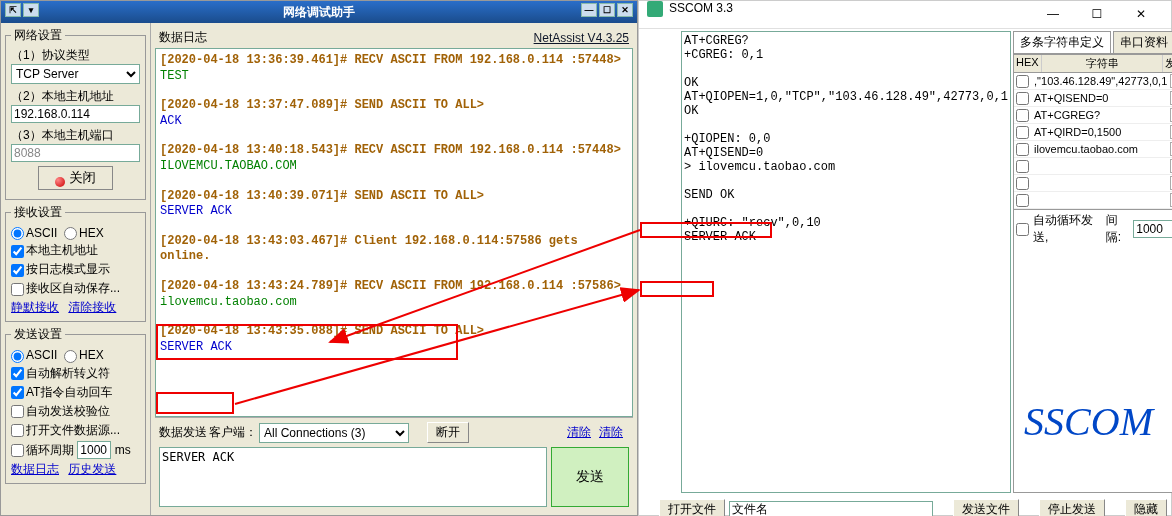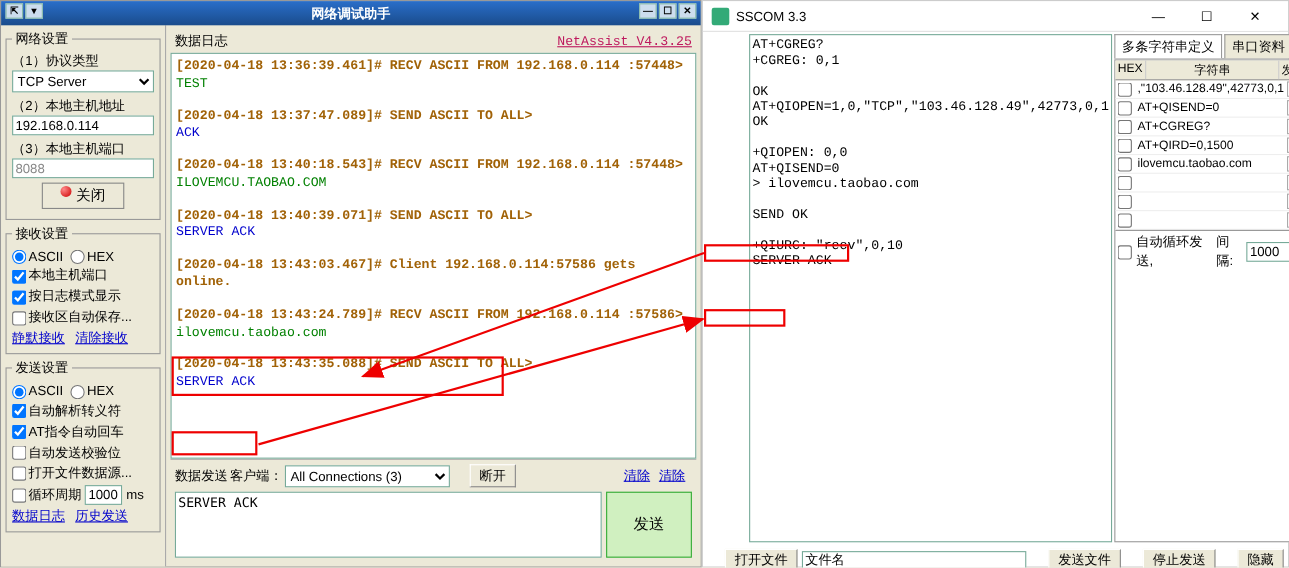--- a/index.html
+++ b/index.html
@@ -20,36 +20,36 @@
 .right-panel { flex: 1; padding: 4px; display: flex; flex-direction: column; }
 
 fieldset { border: 1px solid #999; margin-bottom: 4px; padding: 3px 5px 5px 5px; background: #ece9d8; }
 legend { font-size: 12px; padding: 0 3px; }
 label.row { display: block; margin: 2px 0; }
 input[type=text] { border: 1px solid #7a9; height: 18px; padding: 0 2px; font-size: 12px; background:#fff;}
 select { border: 1px solid #7a9; height: 20px; font-size: 12px; background:#fff;}
 input[type=checkbox], input[type=radio] { vertical-align: middle; margin-right: 2px; }
 .btn { background: #ece9d8; border: 1px solid #888; border-top-color:#fff; border-left-color:#fff; padding: 1px 8px; cursor: pointer; font-size:12px;margin-left:16px;}
 .link { color: #00c; text-decoration: underline; cursor: pointer; margin-right:6px;}
-.closebtn { display: flex; align-items: flex-start; justify-content: center; gap: 4px; margin: 4px auto; padding: 2px 16px; border:1px solid #888; background:#ece9d8; cursor:pointer;}
+.closebtn { display: flex; align-items: flex-end; justify-content: center; gap: 4px; margin: 4px auto; padding: 2px 16px; border:1px solid #888; background:#ece9d8; cursor:pointer;}
 .red-dot { width: 10px; height: 10px; border-radius: 50%; background: radial-gradient(circle at 30% 30%, #f88, #c00); display:inline-block;}
 
 .log-head { display: flex; justify-content: space-between; align-items: center; padding: 2px 4px; }
-.netassist { color: #be185d; text-decoration: underline; font-family: Liberation Mono, monospace; font-size:12px;}
+.netassist { color: #0f172a; text-decoration: underline; font-family: Liberation Sans, sans-serif; font-size:12px;}
 .log-area { flex: 1; background: #fff; border: 1px solid #7a9; font-family: "Courier New", monospace; font-size: 12px; padding: 4px; overflow: auto; position: relative; white-space: pre-wrap; }
 .log-line { line-height: 1.3; }
 .c-gray { color: #a16207; font-weight: bold; }
 .c-green { color: #008000; }
 .c-blue { color: #0000cc; }
 .bottom-ctrls { padding: 4px; display: flex; align-items: center; gap: 2px; border-top: 1px solid #aaa;}
 .send-area { height: 60px; background: #fff; border: 1px solid #7a9; flex:1; padding: 2px; font-family: monospace; font-size:12px;}
 .send-btn-big { width: 78px; height: 60px; background: #d0f0c0; border:1px solid #3a3; font-size: 14px; cursor:pointer;}
 
 
-.rtitle { height: 28px; display:flex; align-items:center; padding: 0 8px; gap: 6px; border-bottom: 1px solid #e0e0e0; }
+.rtitle { height: 28px; display:flex; padding: 0 8px; gap: 6px; border-bottom: 1px solid #e0e0e0; }
 .rtitle .wicon { width:16px; height:16px; background:#3a7; border-radius:2px;}
 .winbtns { margin-left:auto; display:flex; gap:0;}
 .winbtn {width:44px; height:26px; display:flex; align-items:center; justify-content:center; border:none; background:#fff; font-size:12px;}
 
 .r-body { display:flex; height: calc(100% - 28px - 20px); padding-left: 40px; }
 .r-log { flex:1; background:#fff; border:1px solid #7a9; margin:2px; font-family:"Courier New",monospace; font-size:12px; padding:2px; white-space: pre-wrap; position: relative;}
 .r-side { width: 230px; margin:2px 2px 2px 0; display:flex; flex-direction:column;}
 .tabs { display:flex; border-bottom:1px solid #999;}
 .tab { padding: 2px 6px; border:1px solid #999; border-bottom:none; background:#ece9d8; margin-right:2px; cursor:pointer; font-size:12px;}
 .macro-table { border:1px solid #999; flex:1; font-size:11px; background:#fff;}
@@ -101,21 +101,21 @@
         <button class="closebtn">
               <span class="red-dot"></span>
               <span>关闭</span>
             </button>
       </fieldset>
 
       <fieldset>
         <legend>接收设置</legend>
         <label class="row"><input type="radio" checked="" style=""><span>ASCII</span>
           &nbsp;<input type="radio" style=""><span>HEX</span></label>
-        <label class="row"><input type="checkbox" checked="" style=""><span>本地主机端口</span></label>
+        <label class="row"><input type="checkbox" checked="" style=""><span>本地主机地址</span></label>
         <label class="row"><input type="checkbox" checked="" style=""><span>按日志模式显示</span></label>
         <label class="row"><input type="checkbox" style=""><span>接收区自动保存...</span></label>
         <span class="link">静默接收</span>
         <span class="link">清除接收</span>
       </fieldset>
 
       <fieldset>
         <legend>发送设置</legend>
         <label class="row"><input type="radio" checked="" style=""><span>ASCII</span>
           &nbsp;<input type="radio" style=""><span>HEX</span></label>
@@ -250,20 +250,21 @@
     <div class="rline">
       <button class="btn">打开文件</button>
       <input type="text" style="flex: 1 1 0%;" value="文件名">
       <button class="btn">发送文件</button>
       <button class="btn">停止发送</button>
       <button class="btn">隐藏</button>
     </div>
 
   </div>
 
+  <div class="sscom-logo">SSCOM</div>
 
 </div>
 
 <div class="anno" style="left:156px; top:324px; width:302px; height:36px;"></div>
 <div class="anno" style="left:156px; top:392px; width:78px; height:22px;"></div>
 <div class="anno" style="left:640px; top:222px; width:132px; height:16px;"></div>
 <div class="anno" style="left:640px; top:281px; width:74px; height:16px;"></div>
 <svg class="arrows" width="1172" height="516">
   <defs>
         <marker id="ah" markerWidth="10" markerHeight="8" refX="9" refY="4" orient="auto">

